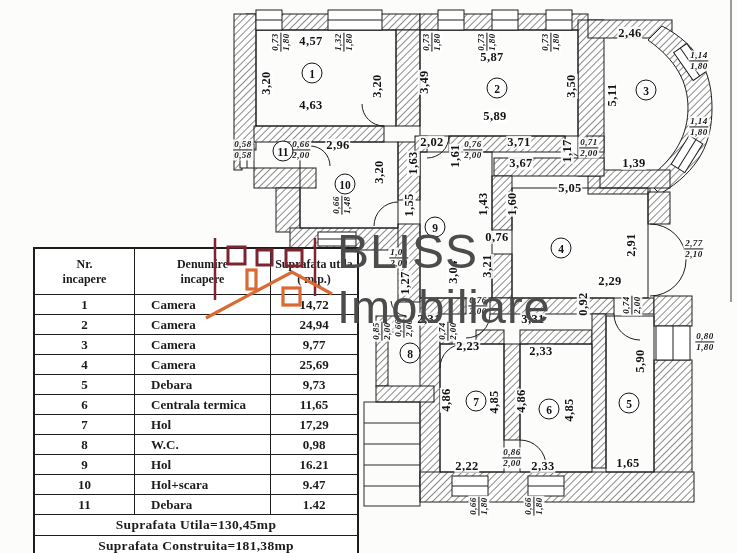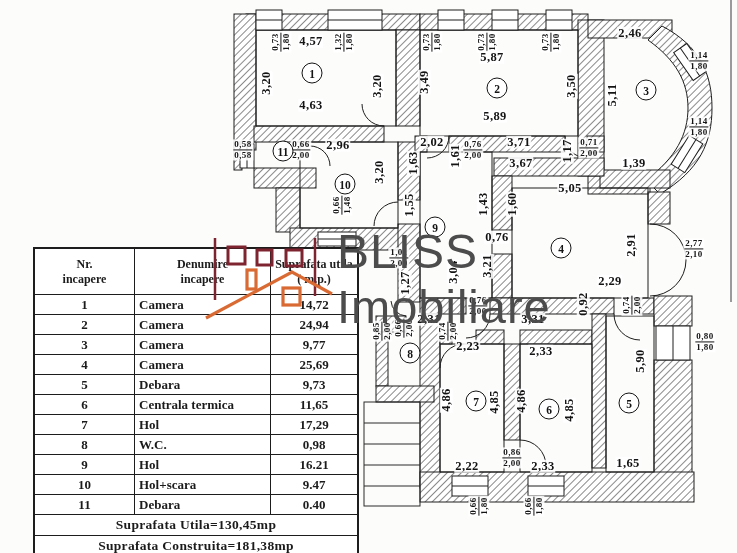--- a/index.html
+++ b/index.html
@@ -5,33 +5,33 @@
   html,body{margin:0;padding:0;}
   body{width:737px;height:553px;overflow:hidden;background:#fcfcfb;position:relative;
        font-family:"Liberation Serif",serif;color:#161616;}
   #stage{position:absolute;inset:0;}
   
   #plan-svg{position:absolute;left:0;top:0;z-index:1;}
   #plan-labels{position:absolute;left:0;top:0;width:737px;height:553px;z-index:3;pointer-events:none;}
   .dim{position:absolute;transform:translate(-50%,-50%);font-weight:bold;font-size:12.5px;
        letter-spacing:.4px;color:#141414;white-space:nowrap;background:rgba(255,255,255,.88);
        padding:0 1px;line-height:1;}
-  .dim.fr{display:inline-flex;flex-direction:column;align-items:center;font-size:9px;line-height:1.12;}
+  .dim.fr{display:inline-flex;flex-direction:column;align-items:center;font-size:9px;line-height:1.12;font-style:italic;}
   .dim.fr .nu{border-bottom:1px solid #141414;padding:0 1px;}
   .circ{position:absolute;min-width:21px;height:21px;border:1.5px solid #141414;border-radius:50%;
         display:flex;align-items:center;justify-content:center;font-weight:bold;font-size:11.5px;
         transform:translate(-50%,-50%);background:#fff;color:#141414;box-sizing:border-box;padding:0 2px;}
   
   #room-table{position:absolute;left:33px;top:247px;width:314px;z-index:2;border-collapse:collapse;
               table-layout:fixed;background:#fff;}
   #room-table th,#room-table td{border:1.6px solid #1d1d1d;font-weight:bold;color:#1b1b1b;}
   #room-table{border:2.4px solid #1d1d1d;}
   #room-table th{font-size:12px;height:43px;white-space:pre-line;line-height:1.25;}
   #room-table td{font-size:13px;height:19px;text-align:center;padding:0 2px;}
-  #room-table td.name{text-align:left;padding-left:4px;}
+  #room-table td.name{text-align:left;padding-left:16px;}
   #room-table .c1{width:97px;} #room-table .c2{width:133px;} #room-table .c3{width:84px;}
   #room-table td.total{font-size:13.5px;height:20px;letter-spacing:.3px;}
   
   #logo{position:absolute;left:0;top:0;width:737px;height:553px;z-index:4;pointer-events:none;}
   .wm{position:absolute;font-family:"Liberation Sans",sans-serif;color:#4c4c4c;line-height:1;
       letter-spacing:1px;}
   #wm-bliss{left:337px;top:228px;font-size:48px;}
   #wm-imob{left:337px;top:283px;font-size:47px;}
   #page-edge{position:absolute;right:5px;top:0;width:2px;height:302px;background:#9a9a9a;z-index:0;}
 </style>
@@ -382,21 +382,21 @@
           <td>16.21</td>
         </tr>
         <tr>
           <td>10</td>
           <td class="name">Hol+scara</td>
           <td>9.47</td>
         </tr>
         <tr>
           <td>11</td>
           <td class="name">Debara</td>
-          <td>0.40</td>
+          <td>1.42</td>
         </tr>
       </tbody>
     <tbody>
       <tr>
         <td class="total" colspan="3">Suprafata Utila=130,45mp</td>
       </tr>
       <tr>
         <td class="total" colspan="3">Suprafata Construita=181,38mp</td>
       </tr>
     </tbody>

